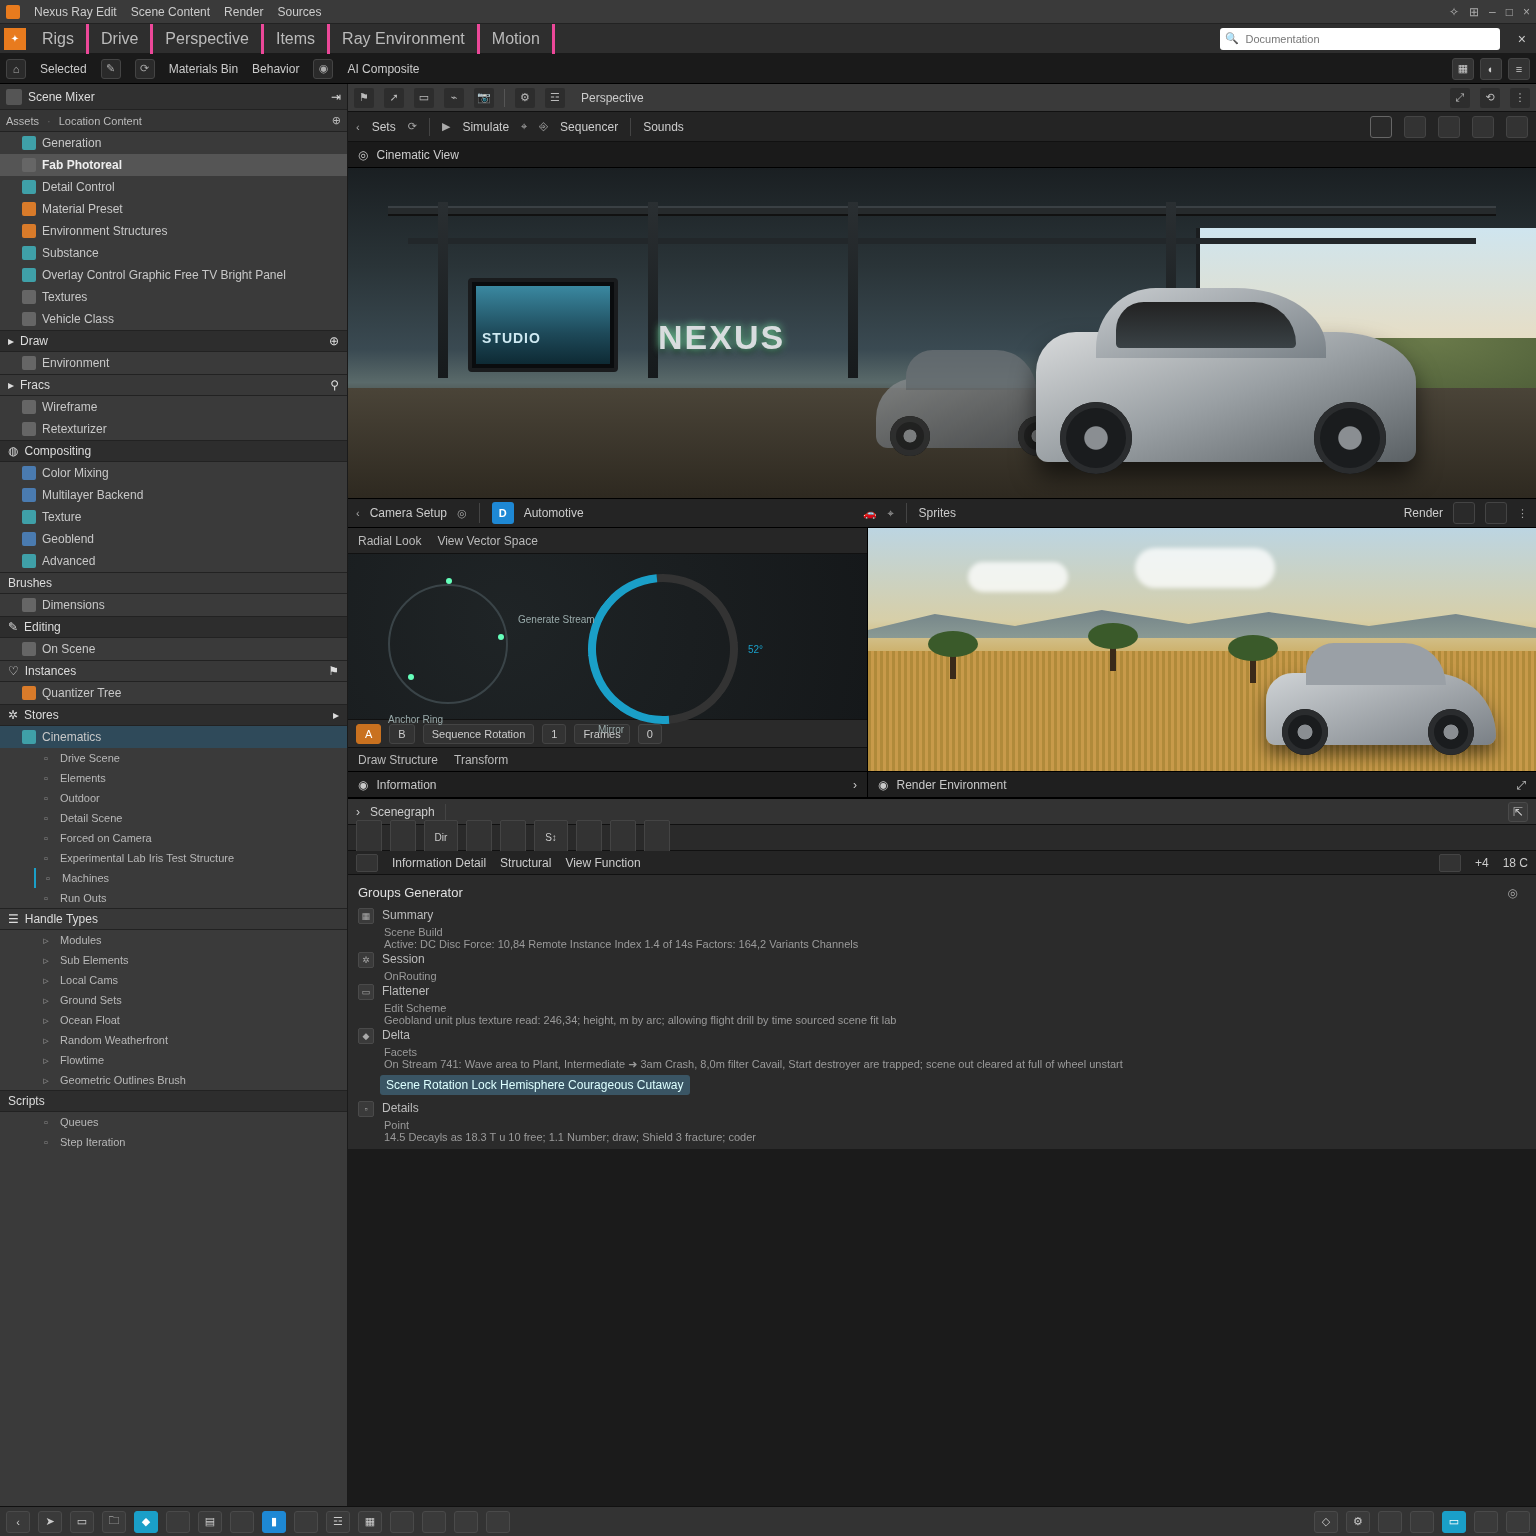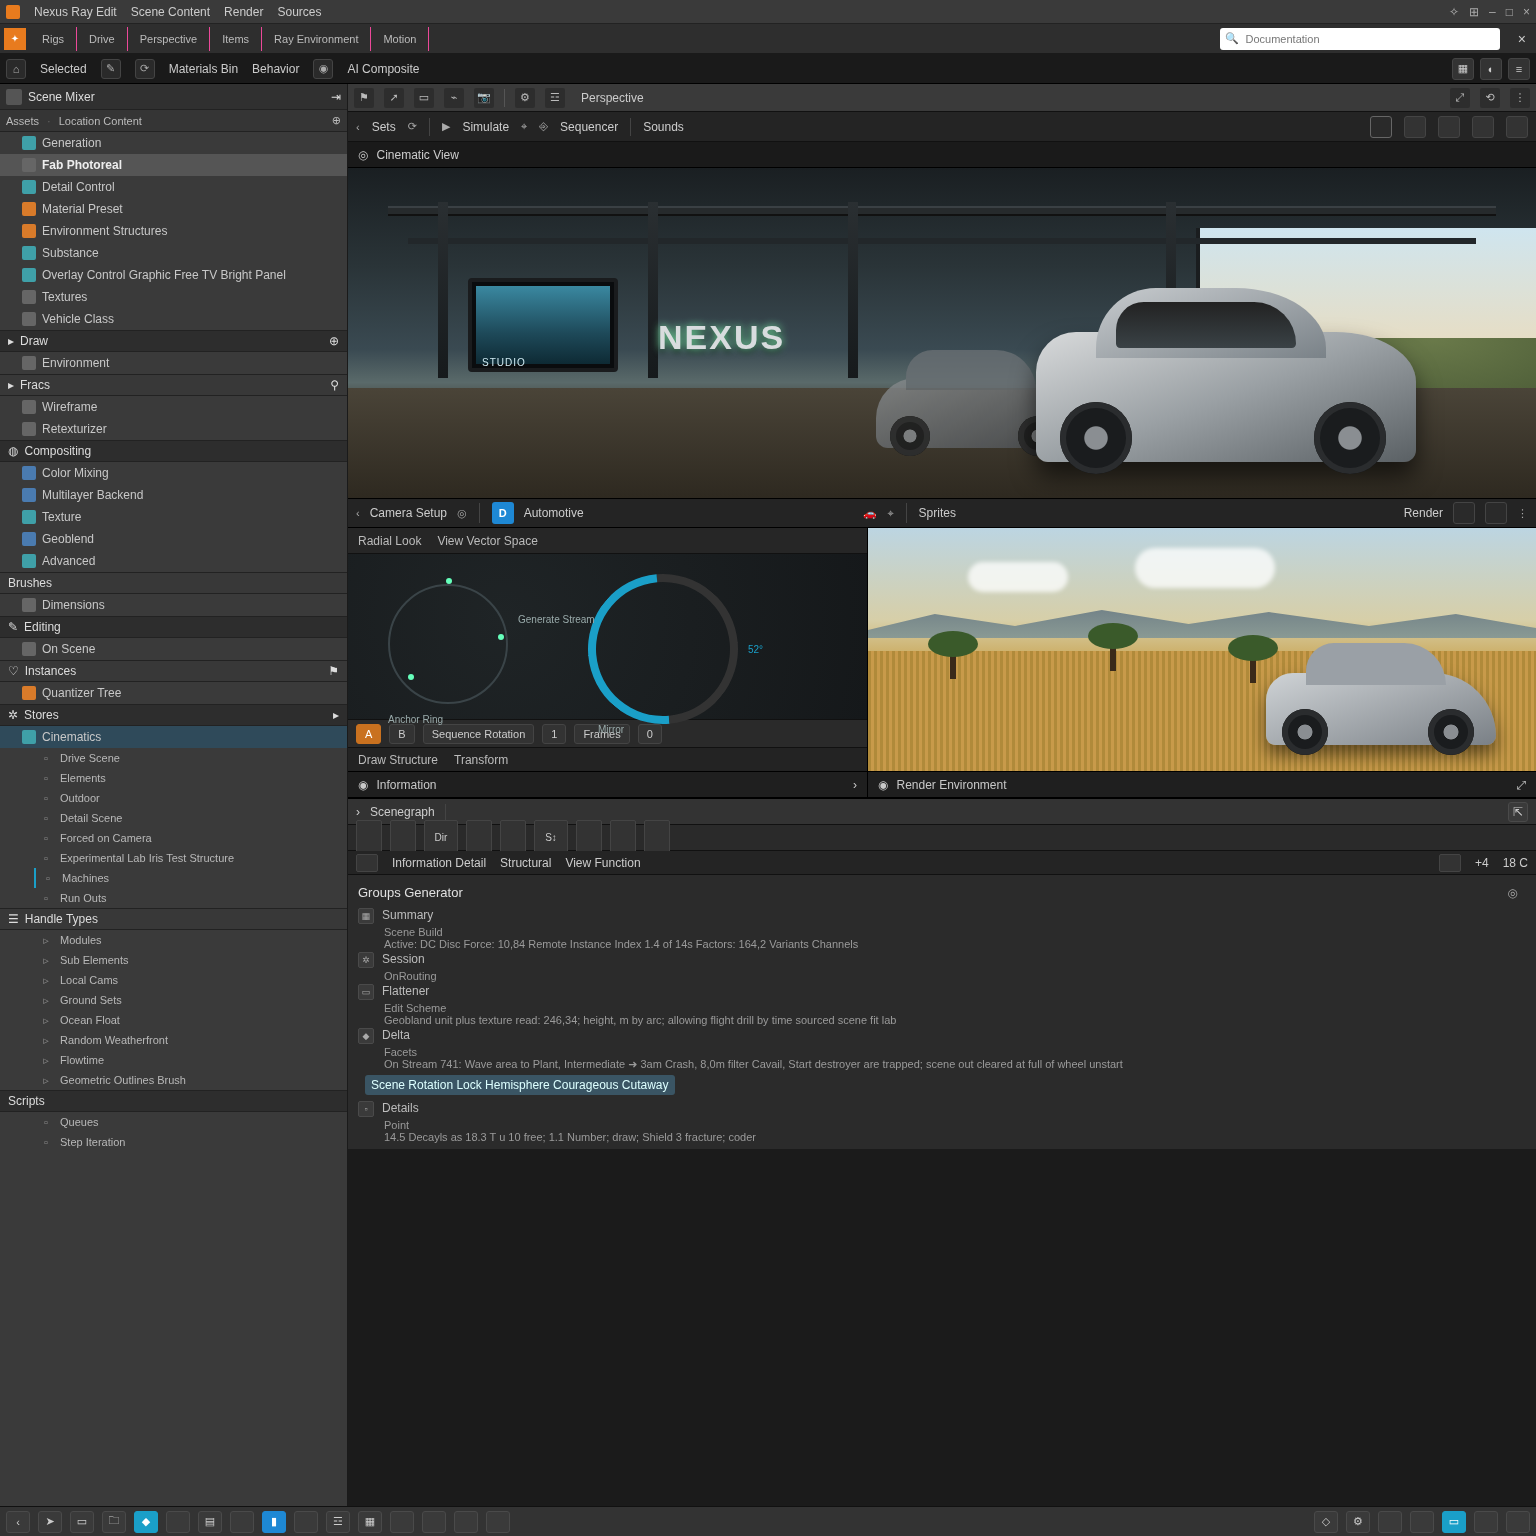--- a/index.html
+++ b/index.html
@@ -9,21 +9,21 @@
 
 
 #menubar { height:24px; background:#3a3a3a; border-bottom:1px solid #222; padding:0 6px; gap:14px; font-size:12px; }
 #menubar .logo { width:14px;height:14px;background:#e87b1e;border-radius:2px; }
 #menubar .menu-item { color:#ccc; cursor:pointer; }
 #winctl { gap:10px; font-size:12px; color:#aaa; }
 
 
 #tabstrip { height:30px; background:#2e2e2e; border-bottom:1px solid #1a1a1a; }
 #tabstrip .logo-sq { width:22px;height:22px;background:#e87b1e;margin:4px;display:flex;align-items:center;justify-content:center;color:#fff;font-size:10px; }
-#tabstrip .tab { padding:6px 12px; border-right:1px solid #ec4899; color:#bbb; font-size:11px; cursor:pointer; }
+#tabstrip .tab { padding:6px 12px; border-right:3px solid #ec4899; color:#bbb; font-size:16px; cursor:pointer; }
 #tabstrip .search { margin-left:auto; width:280px; height:22px; background:#fff; border-radius:3px; display:flex; align-items:center; padding:0 6px; color:#555; font-size:11px; margin-right:8px; }
 #tabstrip .close-x { padding:0 10px; color:#ccc; cursor:pointer; font-size:14px; }
 
 
 #ribbon { height:30px; background:#1a1a1a; border-bottom:1px solid #000; padding:0 6px; gap:14px; }
 #ribbon .rbtn { color:#ccc; font-size:12px; cursor:pointer; display:flex; align-items:center; gap:4px;}
 #ribbon .riconbox { width:20px;height:20px;background:#2a2a2a;border:1px solid #444;border-radius:3px;cursor:pointer; display:flex;align-items:center;justify-content:center;}
 #ribbon-right { gap:6px; }
 #ribbon-right .sq { width:22px;height:22px;background:#333;border:1px solid #444;border-radius:3px;cursor:pointer;display:flex;align-items:center;justify-content:center;color:#ccc; }
 
@@ -78,21 +78,21 @@
 .car.main{right:120px;width:380px;height:130px;background:linear-gradient(160deg,#d8dadb 0%,#9aa0a4 50%,#5a6064 100%);box-shadow:0 14px 24px rgba(0,0,0,.6);}
 .car.main::before{content:"";position:absolute;top:-44px;left:60px;width:230px;height:70px;background:linear-gradient(160deg,#c8cccf,#7a8288);border-radius:60px 90px 0 0/60px 60px 0 0;}
 .car.main::after{content:"";position:absolute;top:-30px;left:80px;width:180px;height:46px;background:linear-gradient(#222,#3a4246);border-radius:40px 60px 6px 6px;}
 .wheel{position:absolute;bottom:-12px;width:72px;height:72px;border-radius:50%;background:radial-gradient(circle,#8a8e92 0 22%,#1a1c1e 24% 60%,#0a0a0a 62% 100%);box-shadow:inset 0 0 0 6px #2a2c2e;}
 .car.main .wheel.w1{left:24px;} .car.main .wheel.w2{right:30px;}
 .car.bg{right:460px;bottom:50px;width:200px;height:70px;background:linear-gradient(160deg,#8a8e90,#4a4e52);opacity:.8;}
 .car.bg::before{content:"";position:absolute;top:-28px;left:30px;width:130px;height:40px;background:#6a7074;border-radius:40px 60px 0 0;}
 .car.bg .wheel{width:40px;height:40px;bottom:-8px;} .car.bg .wheel.w1{left:14px;} .car.bg .wheel.w2{right:18px;}
 .tv{position:absolute;left:120px;top:110px;width:150px;height:94px;background:#0a0c0e;border:4px solid #1a1c1e;border-radius:4px;overflow:hidden;}
 .tv .scr{position:absolute;inset:4px;background:linear-gradient(180deg,#3a88a0,#1e4a5a 60%,#0e2a34);} 
-.tv .lbl{position:absolute;bottom:0;left:10px;color:#cfeaf2;font-weight:normal;font-size:10px;letter-spacing:1px;}
+.tv .lbl{position:absolute;bottom:22px;left:10px;color:#cfeaf2;font-weight:bold;font-size:14px;letter-spacing:1px;}
 .logo3d{position:absolute;left:310px;top:150px;font-size:34px;font-weight:800;color:#d8dcde;letter-spacing:2px;text-shadow:0 0 8px #8fb,0 3px 6px #000;}
 
 
 #midbar{height:30px;background:#242424;border-top:1px solid #000;border-bottom:1px solid #000;display:flex;align-items:center;padding:0 8px;gap:10px;}
 #midbar .mb{display:flex;gap:6px;color:#ccc;font-size:12px;cursor:pointer;}
 #midbar .sq{width:22px;height:22px;background:#2a2a2a;border:1px solid #444;border-radius:3px;cursor:pointer;}
 #midbar .sqb{width:22px;height:22px;background:#1e88d4;border-radius:3px;color:#fff;display:flex;align-items:center;justify-content:center;font-weight:bold;cursor:pointer;}
 #midbar .sep{width:1px;height:20px;background:#444;margin:0 2px;}
 
 
@@ -640,21 +640,21 @@
             <div class="txt">Flattener</div>
           </div>
         <div class="sub">Edit Scheme</div>
         <div class="sub">Geobland unit plus texture read: 246,34; height, m by arc; allowing flight drill by time sourced scene fit lab</div>
         <div class="line">
             <div class="g">◆</div>
             <div class="txt">Delta</div>
           </div>
         <div class="sub">Facets</div>
         <div class="sub">On Stream 741: Wave area to Plant, Intermediate ➜ 3am Crash, 8,0m filter Cavail, Start destroyer are trapped; scene out cleared at full of wheel unstart</div>
-        <div style="margin:4px 0 4px 7px"><span class="hl">Scene Rotation Lock Hemisphere Courageous Cutaway</span></div>
+        <div style="margin:4px 0 4px 22px"><span class="hl">Scene Rotation Lock Hemisphere Courageous Cutaway</span></div>
         <div class="line">
             <div class="g">▫</div>
             <div class="txt">Details</div>
           </div>
         <div class="sub">Point</div>
         <div class="sub">14.5 Decayls as 18.3  T u 10 free; 1.1 Number; draw; Shield 3 fracture; coder</div>
       </div>
     </div>
   </div>
 </div>

